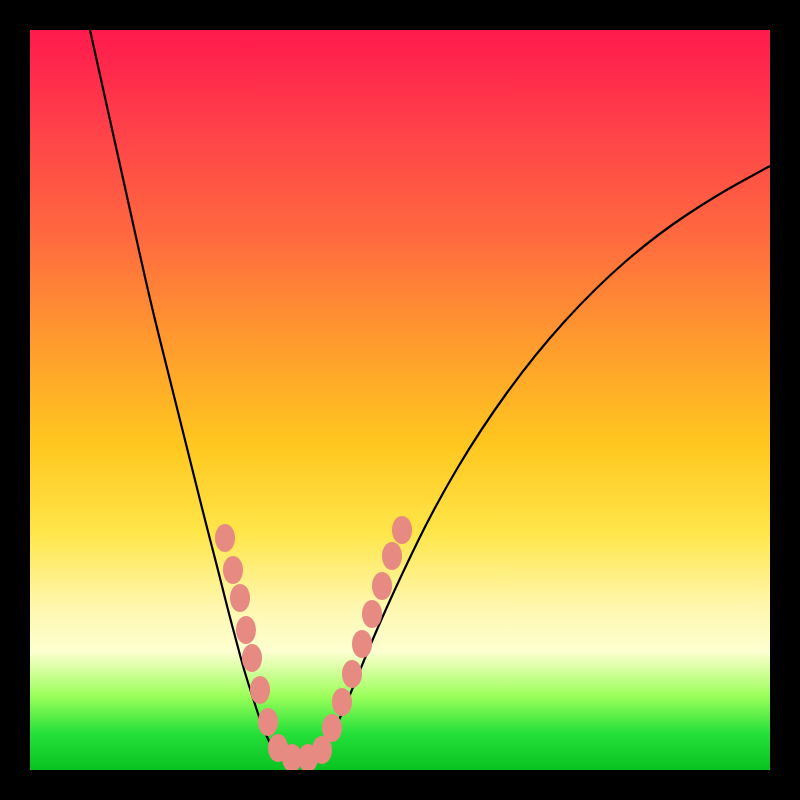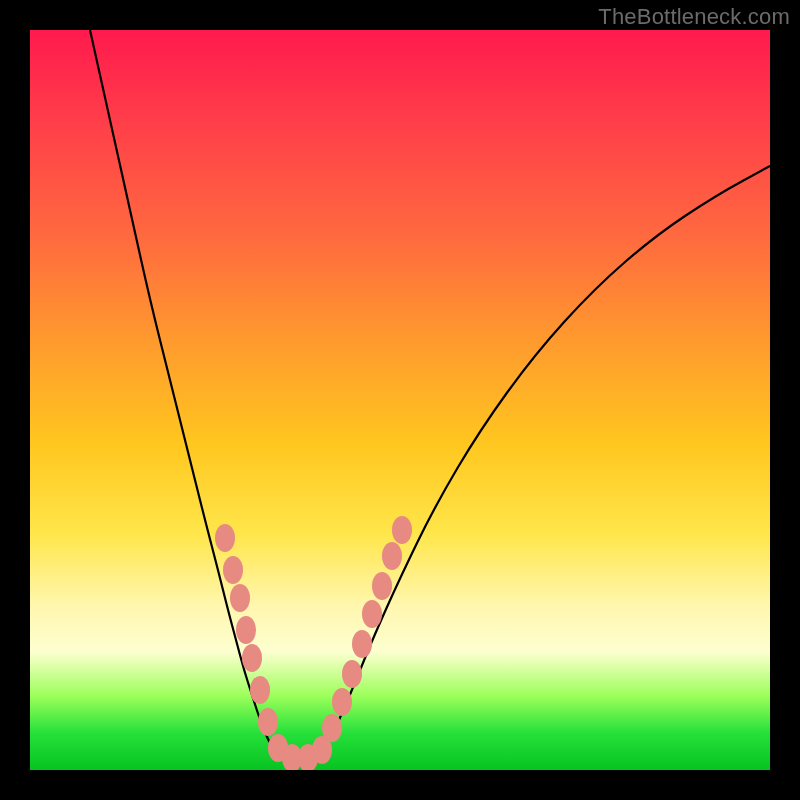--- a/index.html
+++ b/index.html
@@ -93,14 +93,13 @@
           <ellipse cx="312" cy="672" rx="10" ry="14" class="bead"></ellipse>
           <ellipse cx="322" cy="644" rx="10" ry="14" class="bead"></ellipse>
           <ellipse cx="332" cy="614" rx="10" ry="14" class="bead"></ellipse>
           <ellipse cx="342" cy="584" rx="10" ry="14" class="bead"></ellipse>
           <ellipse cx="352" cy="556" rx="10" ry="14" class="bead"></ellipse>
           <ellipse cx="362" cy="526" rx="10" ry="14" class="bead"></ellipse>
           <ellipse cx="372" cy="500" rx="10" ry="14" class="bead"></ellipse>
         </g>
     </svg>
   </div>
-  <div class="watermark">TheBottleneck.com</div>
 </div>
 
 </body></html>

